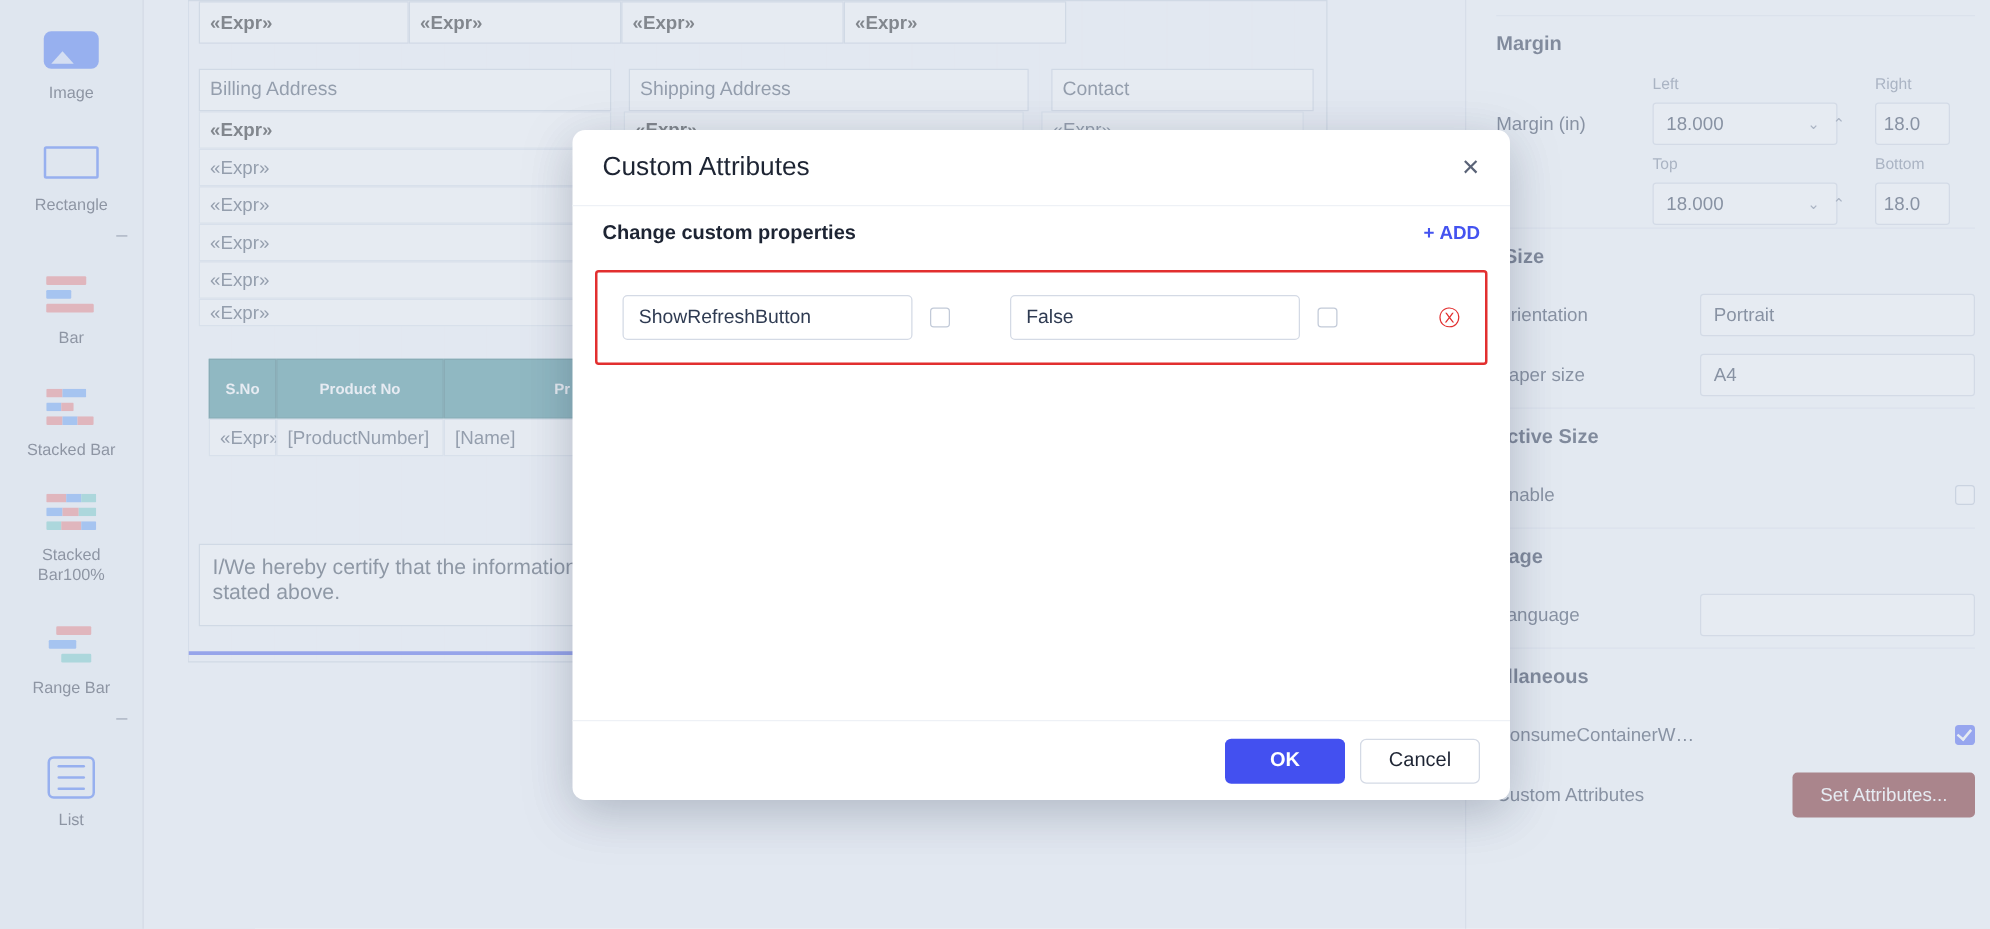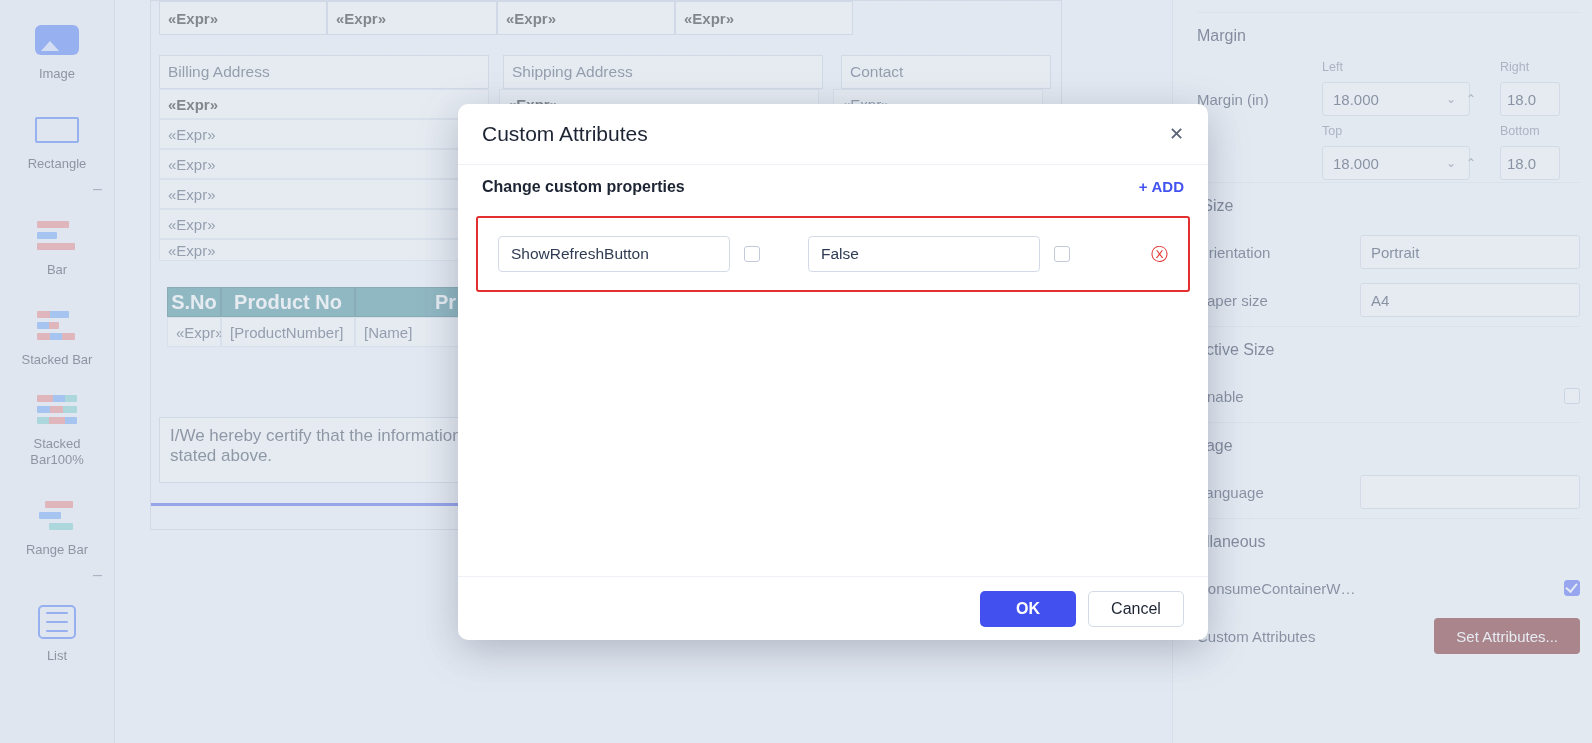--- a/index.html
+++ b/index.html
@@ -53,31 +53,31 @@
   }
   .data-cell{
     height:30px; border:1px solid #e0e6ef; padding:2px 8px; font-size:15px; color:#4a5568;
     display:flex; align-items:center; background:#fff;
   }
   .sec-label{
     border:1px solid #cfd7e3; padding:5px 8px; font-size:15.5px; color:#4a5568; background:#fff;
     height:34px; display:flex; align-items:center;
   }
   .expr-bold{ font-weight:700; color:#222;}
-  .table-hdr{ background:#3f8f96; color:#fff; font-weight:600; height:30px; font-size:20px;
+  .table-hdr{ background:#3f8f96; color:#fff; font-weight:600; height:48px; font-size:12px;
     display:flex; align-items:center; justify-content:center; border:1px solid #2e757c;}
   .cert-text{ border:1px solid #cfd7e3; padding:8px 10px; font-size:17px; color:#3d4757; background:#fff; }
 
   
   .props {
     position:absolute; right:0; top:0; width:420px; height:743px; background:#f8fafd;
     border-left:1px solid #dee3ec; padding:0 12px 0 24px; overflow:hidden;
   }
   .props .section-title{
-    height:46px; display:flex; align-items:center; font-size:16px; color:#1f2a44; font-weight:400;
+    height:46px; display:flex; align-items:center; font-size:16px; color:#1f2a44; font-weight:700;
     border-top:1px solid #e6eaf2; margin-top:2px;
   }
   .prop-row{
     display:flex; align-items:center; height:48px; justify-content:space-between;
   }
   .prop-row > label{ font-size:15px; color:#2f3b52; }
   .minilabel{ font-size:12.5px; color:#7b8599; height:18px; line-height:18px; }
   .num-input{
     width:148px; height:34px; border:1px solid #d4dae5; border-radius:3px; background:#fff;
     padding:0 56px 0 10px; font-size:15px; color:#2f3b52; position:relative;

